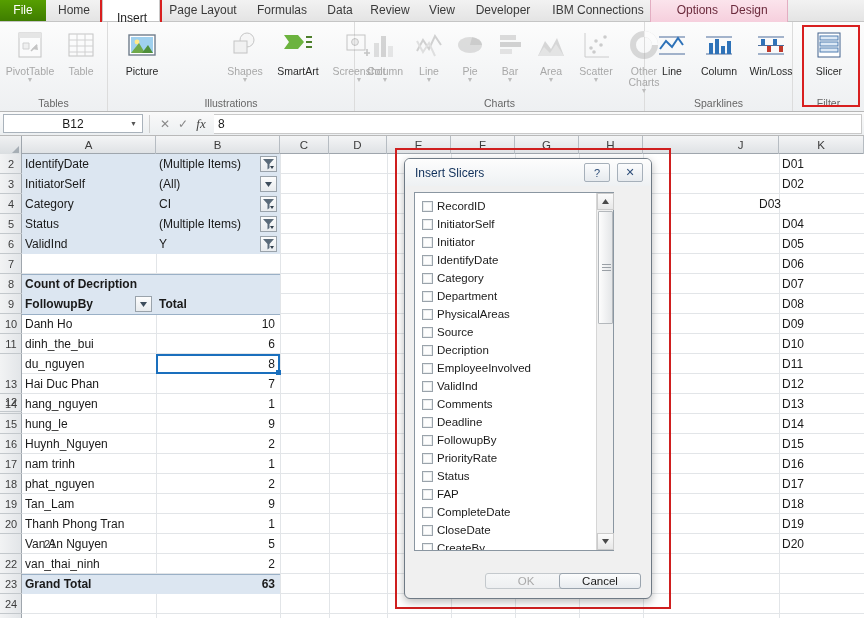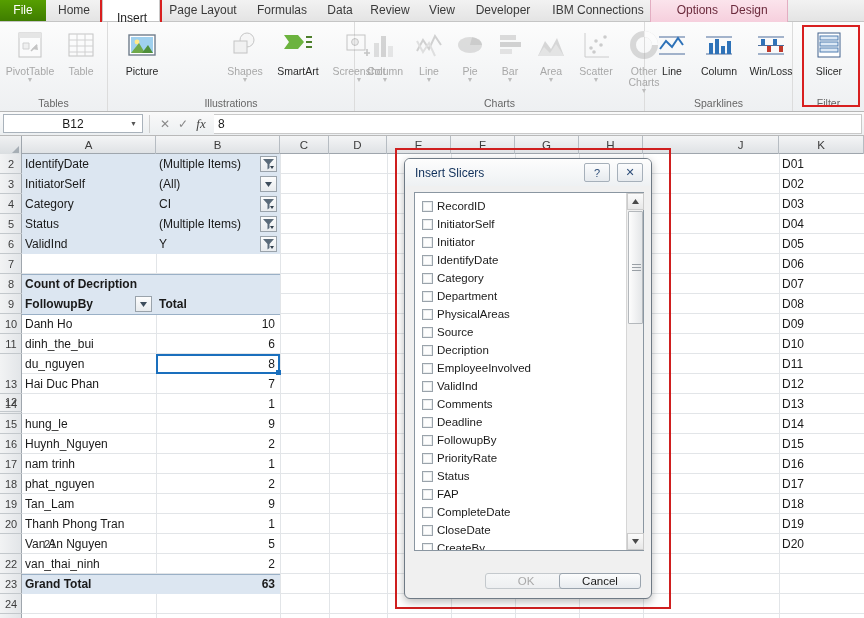--- a/index.html
+++ b/index.html
@@ -181,21 +181,21 @@
   .dlg-sysbtn{
     position:absolute; top:4px; width:26px; height:19px;
     background:linear-gradient(#fbfcfd,#e6eaee);
     border:1px solid #a6b0ba; border-radius:2px;
     display:flex; align-items:center; justify-content:center;
     font-size:11px; color:#2f4f7a;
   }
   #dlg-help{ right:41px; }
   #dlg-close{ right:8px; }
   #dlg-listwrap{
-    position:absolute; left:9px; top:33px; width:230px; height:359px;
+    position:absolute; left:9px; top:33px; width:200px; height:359px;
     background:#ffffff; border:1px solid #8a96a1;padding-left:31px;
   }
   #dlg-list{
     position:absolute; left:0; top:0; width:212px; height:357px;
     overflow:hidden;
   }
   .li{
     position:absolute; left:7px; height:18px;
     display:flex; align-items:center; font-size:11.5px; color:#1a1a1a;
   }
@@ -595,20 +595,21 @@
       </div>
       <div class="cell bold" style="left: 134px; width: 110px; top: 140px;"><span>Total</span></div>
       <div class="cell" style="left: 0px; width: 134px; top: 160px;"><span>Danh Ho</span></div>
       <div class="cell num" style="left: 134px; width: 122px; top: 160px;"><span>10</span></div>
       <div class="cell" style="left: 0px; width: 134px; top: 180px;"><span>dinh_the_bui</span></div>
       <div class="cell num" style="left: 134px; width: 122px; top: 180px;"><span>6</span></div>
       <div class="cell" style="left: 0px; width: 134px; top: 200px;"><span>du_nguyen</span></div>
       <div class="cell num" style="left: 134px; width: 122px; top: 200px;"><span>8</span></div>
       <div class="cell" style="left: 0px; width: 134px; top: 220px;"><span>Hai Duc Phan</span></div>
       <div class="cell num" style="left: 134px; width: 122px; top: 220px;"><span>7</span></div>
+      <div class="cell" style="left: 0px; width: 134px; top: 240px;"><span>hang_nguyen</span></div>
       <div class="cell num" style="left: 134px; width: 122px; top: 240px;"><span>1</span></div>
       <div class="cell" style="left: 0px; width: 134px; top: 260px;"><span>hung_le</span></div>
       <div class="cell num" style="left: 134px; width: 122px; top: 260px;"><span>9</span></div>
       <div class="cell" style="left: 0px; width: 134px; top: 280px;"><span>Huynh_Nguyen</span></div>
       <div class="cell num" style="left: 134px; width: 122px; top: 280px;"><span>2</span></div>
       <div class="cell" style="left: 0px; width: 134px; top: 300px;"><span>nam trinh</span></div>
       <div class="cell num" style="left: 134px; width: 122px; top: 300px;"><span>1</span></div>
       <div class="cell" style="left: 0px; width: 134px; top: 320px;"><span>phat_nguyen</span></div>
       <div class="cell num" style="left: 134px; width: 122px; top: 320px;"><span>2</span></div>
       <div class="cell" style="left: 0px; width: 134px; top: 340px;"><span>Tan_Lam</span></div>
@@ -619,21 +620,21 @@
       <div class="cell num" style="left: 134px; width: 122px; top: 380px;"><span>5</span></div>
       <div class="cell" style="left: 0px; width: 134px; top: 400px;"><span>van_thai_ninh</span></div>
       <div class="cell num" style="left: 134px; width: 122px; top: 400px;"><span>2</span></div>
       <div class="cell bold" style="left: 0px; width: 134px; top: 420px;"><span>Grand Total</span></div>
       <div class="cell num bold" style="left: 134px; width: 122px; top: 420px;"><span>63</span></div>
       <div class="gtline" style="left: 0px; width: 258px; top: 120px;"></div>
       <div class="gtline" style="left: 0px; width: 258px; top: 160px;"></div>
       <div class="gtline" style="left: 0px; width: 258px; top: 420px;"></div>
       <div class="cell" style="left: 757px; width: 85px; top: 0px;"><span>D01</span></div>
       <div class="cell" style="left: 757px; width: 85px; top: 20px;"><span>D02</span></div>
-      <div class="cell" style="left: 757px; width: 85px; top: 40px;"><span>D03</span></div>
+      <div class="cell" style="left: 734px; width: 85px; top: 40px;"><span>D03</span></div>
       <div class="cell" style="left: 757px; width: 85px; top: 60px;"><span>D04</span></div>
       <div class="cell" style="left: 757px; width: 85px; top: 80px;"><span>D05</span></div>
       <div class="cell" style="left: 757px; width: 85px; top: 100px;"><span>D06</span></div>
       <div class="cell" style="left: 757px; width: 85px; top: 120px;"><span>D07</span></div>
       <div class="cell" style="left: 757px; width: 85px; top: 140px;"><span>D08</span></div>
       <div class="cell" style="left: 757px; width: 85px; top: 160px;"><span>D09</span></div>
       <div class="cell" style="left: 757px; width: 85px; top: 180px;"><span>D10</span></div>
       <div class="cell" style="left: 757px; width: 85px; top: 200px;"><span>D11</span></div>
       <div class="cell" style="left: 757px; width: 85px; top: 220px;"><span>D12</span></div>
       <div class="cell" style="left: 757px; width: 85px; top: 240px;"><span>D13</span></div>

